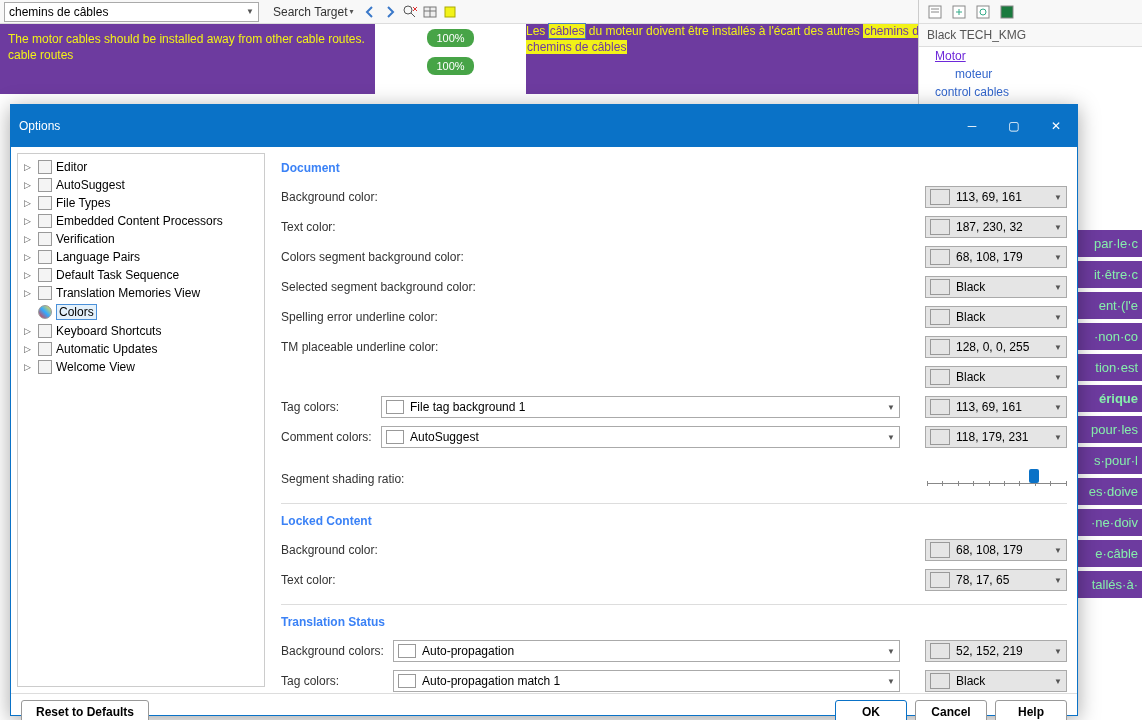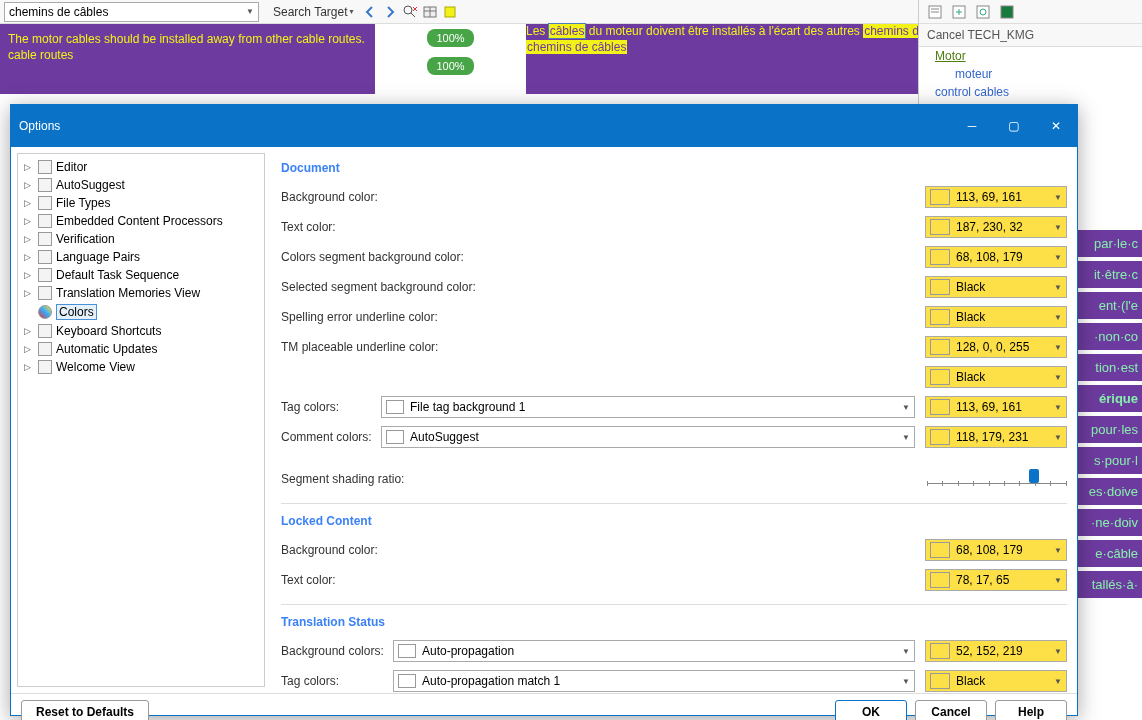--- a/index.html
+++ b/index.html
@@ -18,21 +18,21 @@
 .mid-pane { width: 55px; display: flex; flex-direction: column; border-left: 1px solid #fff; border-right: 1px solid #fff; }
 .match-chip { background: #47a447; color: #fff; text-align: center; padding: 3px 0; margin: 5px 3px; font-size: 11px; border-radius: 8px; }
 .tgt-pane { flex: 1; background: #6d3b9f; color: #f2f218; line-height: 1.3; position: relative; }
 .hl { background: #f2f218; color: #6d3b9f; padding: 0 1px; }
 .hl-blue { background: #f2f218; color: #6d3b9f; outline: 1px solid #4a7cc0; padding: 0 1px; }
 
 
 .terms-panel { position: absolute; top: 0; right: 0; width: 224px; background: #fff; border-left: 1px solid #ccc; height: 720px; }
 .terms-icons { height: 24px; display: flex; align-items: center; gap: 4px; padding: 0 6px; background: #f8f8f8; border-bottom: 1px solid #ddd; }
 .terms-hdr { padding: 4px 8px; color: #555; background: #f8f8f8; border-bottom: 1px solid #ddd; }
-.term-l1 { padding: 2px 0 2px 16px; color: #4d7c0f; text-decoration: underline; }
+.term-l1 { padding: 2px 0 2px 16px; color: #6d28d9; text-decoration: underline; }
 .term-l2 { padding: 2px 0 2px 36px; color: #3366cc; }
 .term-l1b { padding: 2px 0 2px 16px; color: #3366cc; }
 .bg-strip { position: absolute; right: 0; top: 230px; width: 64px; }
 .bg-line { color: #86efac; background: #6d3b9f; font-size: 13px; padding: 6px 4px; margin-bottom: 4px; white-space: nowrap; overflow: hidden; text-align: right; }
 .bg-label { position: absolute; right: 2px; top: 236px; color: #333; font-size: 11px; background: #fff; padding: 0 2px; }
 
 
 .dialog { position: absolute; left: 10px; top: 104px; width: 1068px; height: 612px; background: #fff; box-shadow: 0 4px 20px rgba(0,0,0,.35); border: 1px solid #0a72c7; }
 .titlebar { height: 42px; background: #0a72c7; color: #fff; display: flex; align-items: center; justify-content: space-between; padding: 0 0 0 8px; }
 .winctrls { display: flex; height: 100%; }
@@ -44,21 +44,21 @@
 .tarrow { font-size: 9px; color: #555; width: 10px; }
 .ticon { width: 14px; height: 14px; display: inline-block; border: 1px solid #999; background: #f4f4f4; }
 .ticon.colors { background: linear-gradient(45deg,#e33,#3af,#fd3); border-radius: 50%; }
 
 .content { flex: 1; padding: 8px 10px; overflow: auto; }
 .section-hdr { font-weight: bold; color: #3b82f6; margin: 6px 0 8px 0; }
 .row { display: flex; align-items: center; height: 28px; margin-bottom: 2px; }
 .lbl { width: 280px; color: #333; }
 .spacer { flex: 1; }
 .color-swatch { width: 20px; height: 16px; border: 1px solid #999; margin-right: 6px; }
-.color-input { width: 142px; height: 22px; border: 1px solid #aaa; display: flex; align-items: center; padding: 0 4px; background: #fde047; }
+.color-input { width: 142px; height: 22px; border: 1px solid #aaa; display: flex; align-items: center; padding: 0 4px; background: #e5e5e5; margin-left: 15px; }
 .color-input .drop-arrow { margin-left: auto; }
 .combo-wide { flex: 1; height: 22px; border: 1px solid #aaa; display: flex; align-items: center; padding: 0 4px; background: #fff; margin-right: 10px; }
 .combo-wide .swatch-sm { width: 18px; height: 14px; border: 1px solid #999; margin-right: 6px; }
 .combo-wide .drop-arrow { margin-left: auto; }
 .divider { height: 1px; background: #ddd; margin: 10px 0; }
 
 .slider-wrap { width: 140px; position: relative; height: 20px; }
 .slider-track { position: absolute; top: 14px; left: 0; right: 0; height: 1px; background: #888; }
 .slider-tick { position: absolute; top: 12px; width: 1px; height: 5px; background: #888; }
 .slider-thumb { position: absolute; top: 0; width: 10px; height: 14px; background: #0a72c7; border-radius: 2px; }
@@ -149,21 +149,21 @@
           <rect x="2" y="2" width="12" height="12" stroke="#888" fill="#fff"></rect>
           <circle cx="8" cy="8" r="3" stroke="#3a8" fill="none"></circle>
         </svg>
       </span>
     <span class="tb-icon">
         <svg viewBox="0 0 16 16">
           <rect x="2" y="2" width="12" height="12" stroke="#888" fill="#1a7a3e"></rect>
         </svg>
       </span>
   </div>
-  <div class="terms-hdr">Cancel TECH_KMG</div>
+  <div class="terms-hdr">Black TECH_KMG</div>
   <div class="term-l1">Motor</div>
   <div class="term-l2">moteur</div>
   <div class="term-l1b">control cables</div>
   <div class="term-l2" style="color:#333;padding-left:48px">nde</div>
   <div class="bg-label">base Search</div>
   <div class="bg-strip">
     <div class="bg-line">par·le·c</div>
     <div class="bg-line">it·être·c</div>
     <div class="bg-line">ent·(l'e</div>
     <div class="bg-line">·non·co</div>

